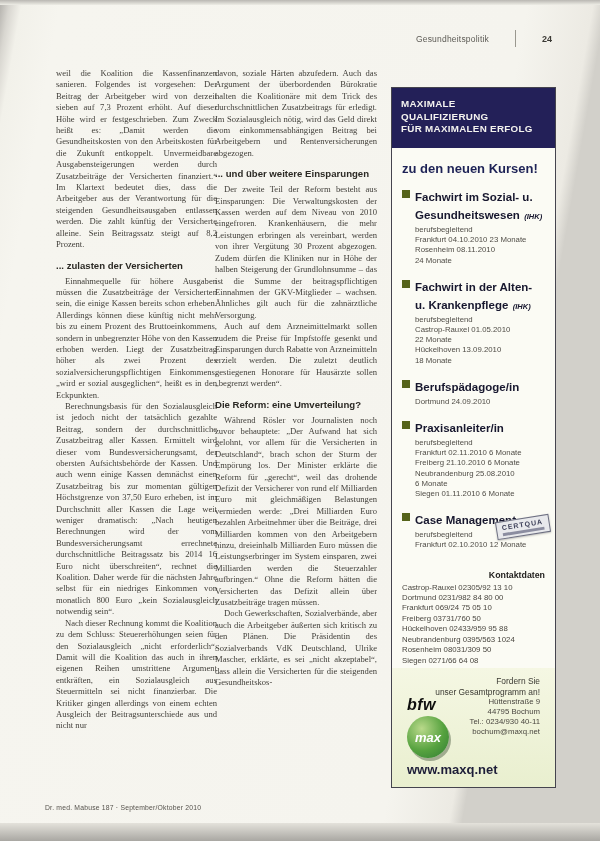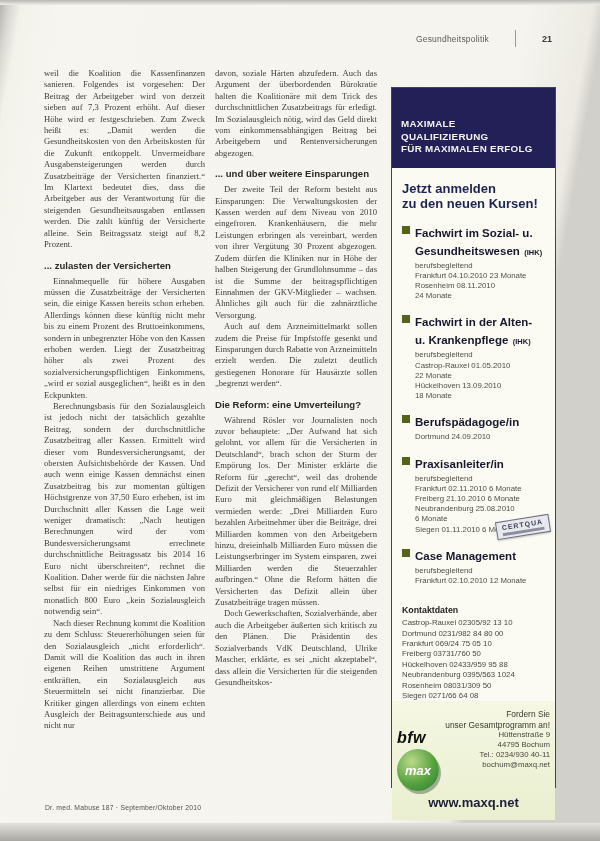--- a/index.html
+++ b/index.html
@@ -16,81 +16,81 @@
   
   .page-header { position:absolute; top:30px; right:48px; display:flex; align-items:center; gap:26px;
     font-family:"Liberation Sans", sans-serif; }
   .section-title { font-size:8.5px; color:#5d5b55; letter-spacing:.2px; }
   .header-divider { width:1px; height:17px; background:#9a988f; }
   .page-number { font-size:9px; font-weight:bold; color:#3c3a35; }
 
   
   .col { position:absolute; top:68px; width:161px; height:728px; overflow:hidden;
     font-size:8.6px; line-height:11.4px; text-align:justify; color:#403e39; }
-  .col-left { left:44px; }
+  .col-left { left:56px; }
   .col-mid { left:215px; width:162px; }
   .col p { margin:0; }
   .col p.ind { text-indent:9px; }
   .col .h { font-family:"Liberation Sans", sans-serif; font-weight:bold; font-size:9.6px;
     line-height:12px; color:#2c2a25; text-align:left; margin:9px 0 4px; }
 
   
   .page-footer { position:absolute; left:45px; top:804px; font-family:"Liberation Sans", sans-serif;
     font-size:6.8px; color:#56534d; letter-spacing:.2px; }
 
   
   .ad { position:absolute; left:391px; top:87px; width:165px; height:701px; box-sizing:border-box;
     background:#fbfbf4; border:1.5px solid #45444e; display:flex; flex-direction:column;
     font-family:"Liberation Sans", sans-serif; }
-  .ad-banner { background:#232058; color:#f4f3ef; padding:30px 9px 12px;
+  .ad-banner { background:#232058; color:#f4f3ef; padding:10px 9px 12px;
     font-weight:bold; font-size:9.8px; line-height:12.5px; letter-spacing:.3px; }
   .ad-cta { margin:13px 10px 0; color:#1e2356; font-weight:bold; font-size:13px; line-height:15.5px; }
   .courses { margin:11px 10px 0; }
   .course { margin-bottom:11px; position:relative; padding-left:13px; }
   .bullet { position:absolute; left:0; top:3px; width:8px; height:8px; background:#55631a; }
   .course-title { font-weight:bold; font-size:11.5px; line-height:13px; color:#17172e; }
-  .ihk { font-size:7.5px; font-weight:bold; color:#17172e; }
+  .ihk { font-size:7.5px; font-weight:bold; color:#17172e;font-style:italic; }
   .course-details { font-size:7.8px; line-height:10.2px; color:#504d47; margin-top:2px; }
   .prewrap { white-space:pre-line; }
 
   .certqua { position:absolute; right:5px; top:430px; transform:rotate(-9deg);
     border:1.5px solid #6d6f80; background:#e8e9ec; color:#3c3f58; padding:2px 5px;
     font-size:7px; font-weight:bold; letter-spacing:1px; box-shadow:0 1px 2px rgba(0,0,0,.25); }
   .certqua .bar { height:3px; background:#8b8da0; margin:2px 0 0; }
 
   .kontakt { margin:8px 10px 0; }
-  .kontakt-title { font-weight:bold; font-size:8.8px; color:#242220; margin-bottom:3px; }
+  .kontakt-title { font-weight:bold; font-size:8.8px; color:#242220; margin-bottom:3px;text-align:right; }
   .kontakt-list { font-size:7.8px; line-height:10.4px; color:#4a4740; }
 
-  .ad-bottom { margin-top:auto; background:linear-gradient(#f5f7e3,#e9efcf); padding:8px 5px 10px; }
+  .ad-bottom { margin-top:auto; background:linear-gradient(#f5f7e3,#e9efcf); padding:8px 15px 10px; }
   .order-prompt { text-align:right; font-size:8.4px; line-height:10.5px; color:#3b3a33; }
   .brand-tagline { text-align:right; font-weight:bold; font-size:9.6px; line-height:11.5px;
     color:#1e2356; margin-top:5px; }
   .logo-row { display:flex; margin-top:0; align-items:flex-start; }
   .logos { width:52px; }
   .bfw-logo { font-weight:900; font-size:16px; line-height:16px; color:#0e0e0e;
     font-style:italic; letter-spacing:.5px; }
   .maxq-logo { margin-top:3px; width:42px; height:42px; border-radius:50%;
     background:radial-gradient(circle at 35% 30%, #b9d98a, #56a23f 55%, #2e7a33);
     color:#fff; font-weight:bold; font-style:italic; font-size:13px;
     display:flex; align-items:center; justify-content:center;
     box-shadow:2px 3px 0 rgba(20,40,15,.35); }
   .addr-block { flex:1; text-align:right; font-size:7.8px; line-height:10px; color:#4a4740; }
-  .website { text-align:center; font-weight:bold; font-size:13px; color:#1d1d38; margin-top:4px; }
+  .website { text-align:left; font-weight:bold; font-size:13px; color:#1d1d38; margin-top:4px; }
 </style>
 </head>
 <body>
 
 <div class="scan-page">
   <div class="edge-top"></div>
 
   <div class="page-header">
     <span class="section-title">Gesundheitspolitik</span>
     <span class="header-divider"></span>
-    <span class="page-number">21</span>
+    <span class="page-number">24</span>
   </div>
 
   <div class="col col-left">
     <p>weil die Koalition die Kassenfinanzen sanieren. Folgendes ist vorgesehen: Der Beitrag der Arbeitgeber wird von derzeit sieben auf 7,3 Prozent erhöht. Auf dieser Höhe wird er festgeschrieben. Zum Zweck heißt es: „Damit werden die Gesundheitskosten von den Arbeitskosten für die Zukunft entkoppelt. Unvermeidbare Ausgabensteigerungen werden durch Zusatzbeiträge der Versicherten finanziert.“ Im Klartext bedeutet dies, dass die Arbeitgeber aus der Verantwortung für die steigenden Gesundheitsausgaben entlassen werden. Die zahlt künftig der Versicherte alleine. Sein Beitragssatz steigt auf 8,2 Prozent.</p>
     <div class="h">... zulasten der Versicherten</div>
     <p class="ind">Einnahmequelle für höhere Ausgaben müssen die Zusatzbeiträge der Versicherten sein, die einige Kassen bereits schon erheben. Allerdings können diese künftig nicht mehr bis zu einem Prozent des Bruttoeinkommens, sondern in unbegrenzter Höhe von den Kassen erhoben werden. Liegt der Zusatzbeitrag höher als zwei Prozent des sozialversicherungspflichtigen Einkommens, „wird er sozial ausgeglichen“, heißt es in den Eckpunkten.</p>
     <p class="ind">Berechnungsbasis für den Sozialausgleich ist jedoch nicht der tatsächlich gezahlte Beitrag, sondern der durchschnittliche Zusatzbeitrag aller Kassen. Ermittelt wird dieser vom Bundesversicherungsamt, der obersten Aufsichtsbehörde der Kassen. Und auch wenn einige Kassen demnächst einen Zusatzbeitrag bis zur momentan gültigen Höchstgrenze von 37,50 Euro erheben, ist im Durchschnitt aller Kassen die Lage weit weniger dramatisch: „Nach heutigen Berechnungen wird der vom Bundesversicherungsamt errechnete durchschnittliche Beitragssatz bis 2014 16 Euro nicht überschreiten“, rechnet die Koalition. Daher werde für die nächsten Jahre selbst für ein niedriges Einkommen von monatlich 800 Euro „kein Sozialausgleich notwendig sein“.</p>
     <p class="ind">Nach dieser Rechnung kommt die Koalition zu dem Schluss: Steuererhöhungen seien für den Sozialausgleich „nicht erforderlich“. Damit will die Koalition das auch in ihren eigenen Reihen umstrittene Argument entkräften, ein Sozialausgleich aus Steuermitteln sei nicht finanzierbar. Die Kritiker gingen allerdings von einem echten Ausgleich der Beitragsunterschiede aus und nicht nur</p>
   </div>
 
@@ -104,21 +104,20 @@
     <p class="ind">Doch Gewerkschaften, Sozialverbände, aber auch die Arbeitgeber äußerten sich kritisch zu den Plänen. Die Präsidentin des Sozialverbands VdK Deutschland, Ulrike Mascher, erklärte, es sei „nicht akzeptabel“, dass allein die Versicherten für die steigenden Gesundheitskos-</p>
   </div>
 
   <div class="ad">
     <div class="ad-banner">
       <div>MAXIMALE QUALIFIZIERUNG</div>
       <div>FÜR MAXIMALEN ERFOLG</div>
     </div>
 
     <div class="ad-cta">
-      <div>Jetzt anmelden</div>
       <div>zu den neuen Kursen!</div>
     </div>
 
     <div class="courses">
       <div class="course">
         <span class="bullet"></span>
         <span class="course-title">Fachwirt im Sozial- u. Gesundheitswesen</span>
         <span class="ihk">(IHK)</span>
         <div class="course-details prewrap">berufsbegleitend
 Frankfurt 04.10.2010 23 Monate

